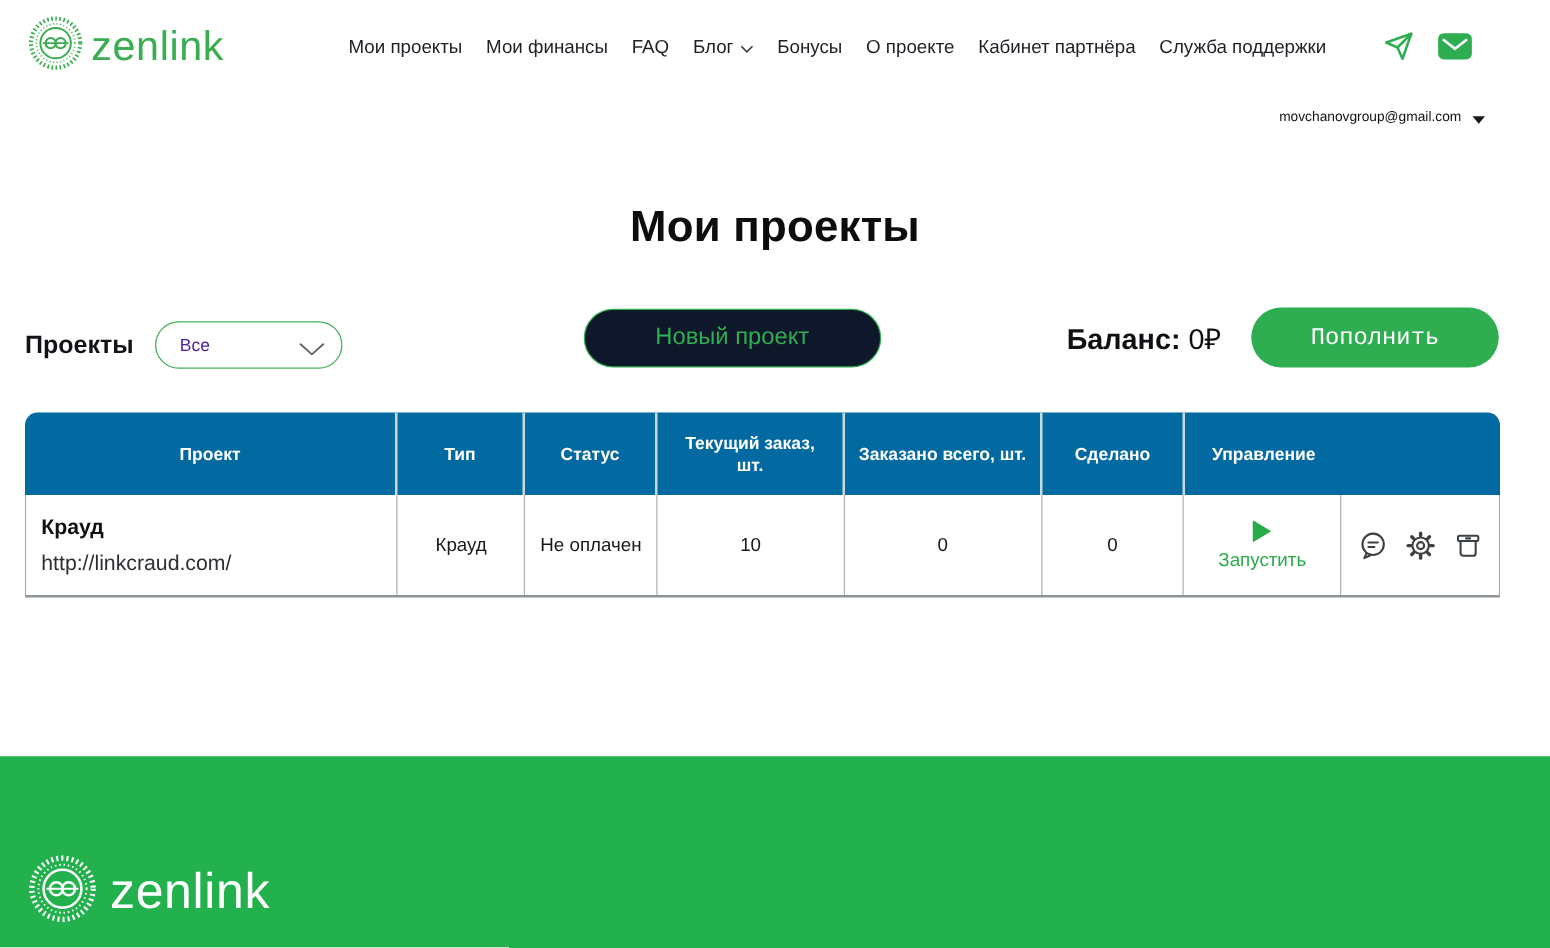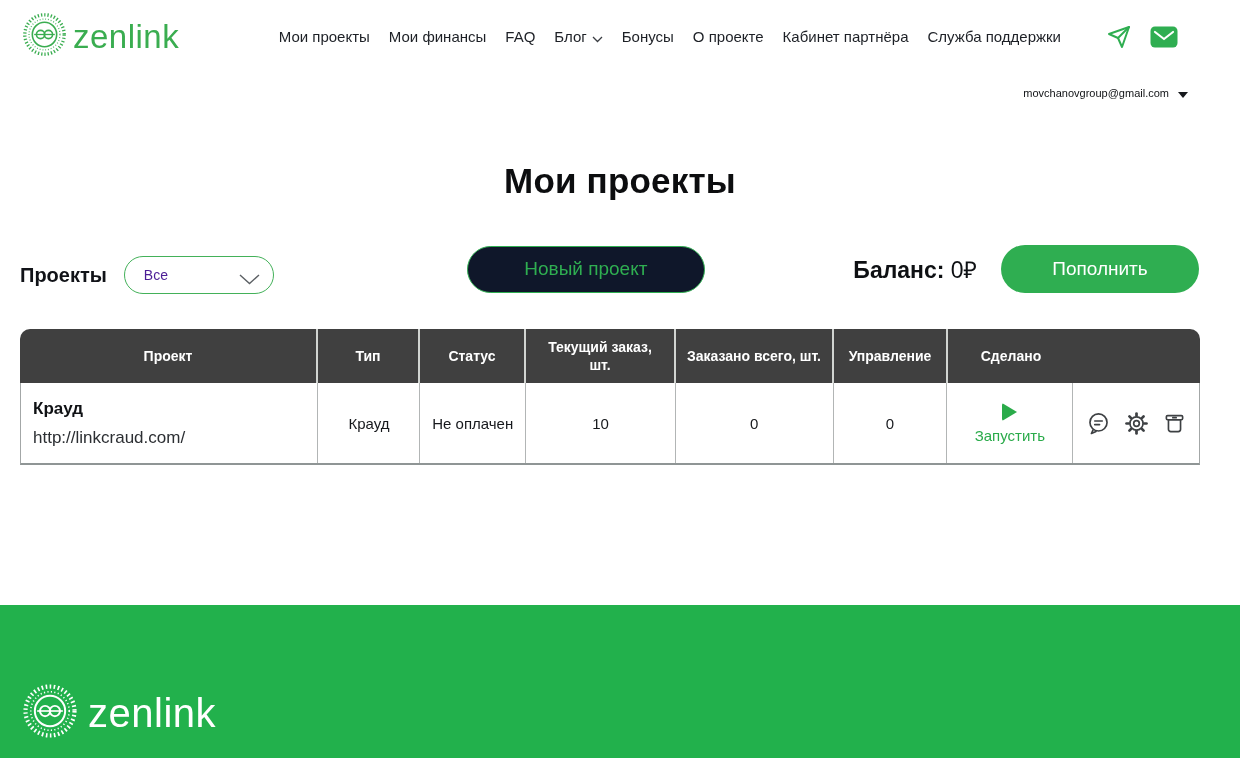--- a/index.html
+++ b/index.html
@@ -112,36 +112,36 @@
   .controls-right { margin-left: auto; display: flex; align-items: center; gap: 24px; }
   .balance { font-size: 23px; color: #0e1013; white-space: nowrap; }
   .balance .lbl { font-weight: 700; }
   .btn-topup {
     width: 198px; height: 48px;
     border: none;
     border-radius: 24px;
     background: #2fae51;
     color: #ffffff;
     font-size: 19px;
-    font-family: Liberation Sans, sans-serif;
+    font-family: Liberation Mono, monospace;
     cursor: pointer;
   }
 
   
   .projects-table {
     margin: 35px 40px 0 20px;
     width: 1180px;
   }
   .t-head {
     display: grid;
     grid-template-columns: 298fr 102fr 106fr 150fr 158fr 114fr 126fr 126fr;
-    background: #404040;
+    background: #0369a1;
     border-radius: 10px 10px 0 0;
     overflow: hidden;
-    height: 54px;
+    height: 66px;
   }
   .t-head .th {
     display: flex;
     align-items: center;
     justify-content: center;
     text-align: center;
     color: #ffffff;
     font-size: 14px;
     font-weight: 600;
     padding: 4px 10px;
@@ -318,22 +318,22 @@
   </div>
 </div>
 
 <div class="projects-table">
   <div class="t-head">
     <div class="th">Проект</div>
     <div class="th">Тип</div>
     <div class="th">Статус</div>
     <div class="th">Текущий заказ, шт.</div>
     <div class="th">Заказано всего, шт.</div>
+    <div class="th">Сделано</div>
     <div class="th">Управление</div>
-    <div class="th">Сделано</div>
   </div>
 
   <div class="t-body">
     <div class="t-row">
       <div class="td cell-project">
         <span class="project-name">Крауд</span>
         <span class="project-url">http://linkcraud.com/</span>
       </div>
       <div class="td">Крауд</div>
       <div class="td">Не оплачен</div>

